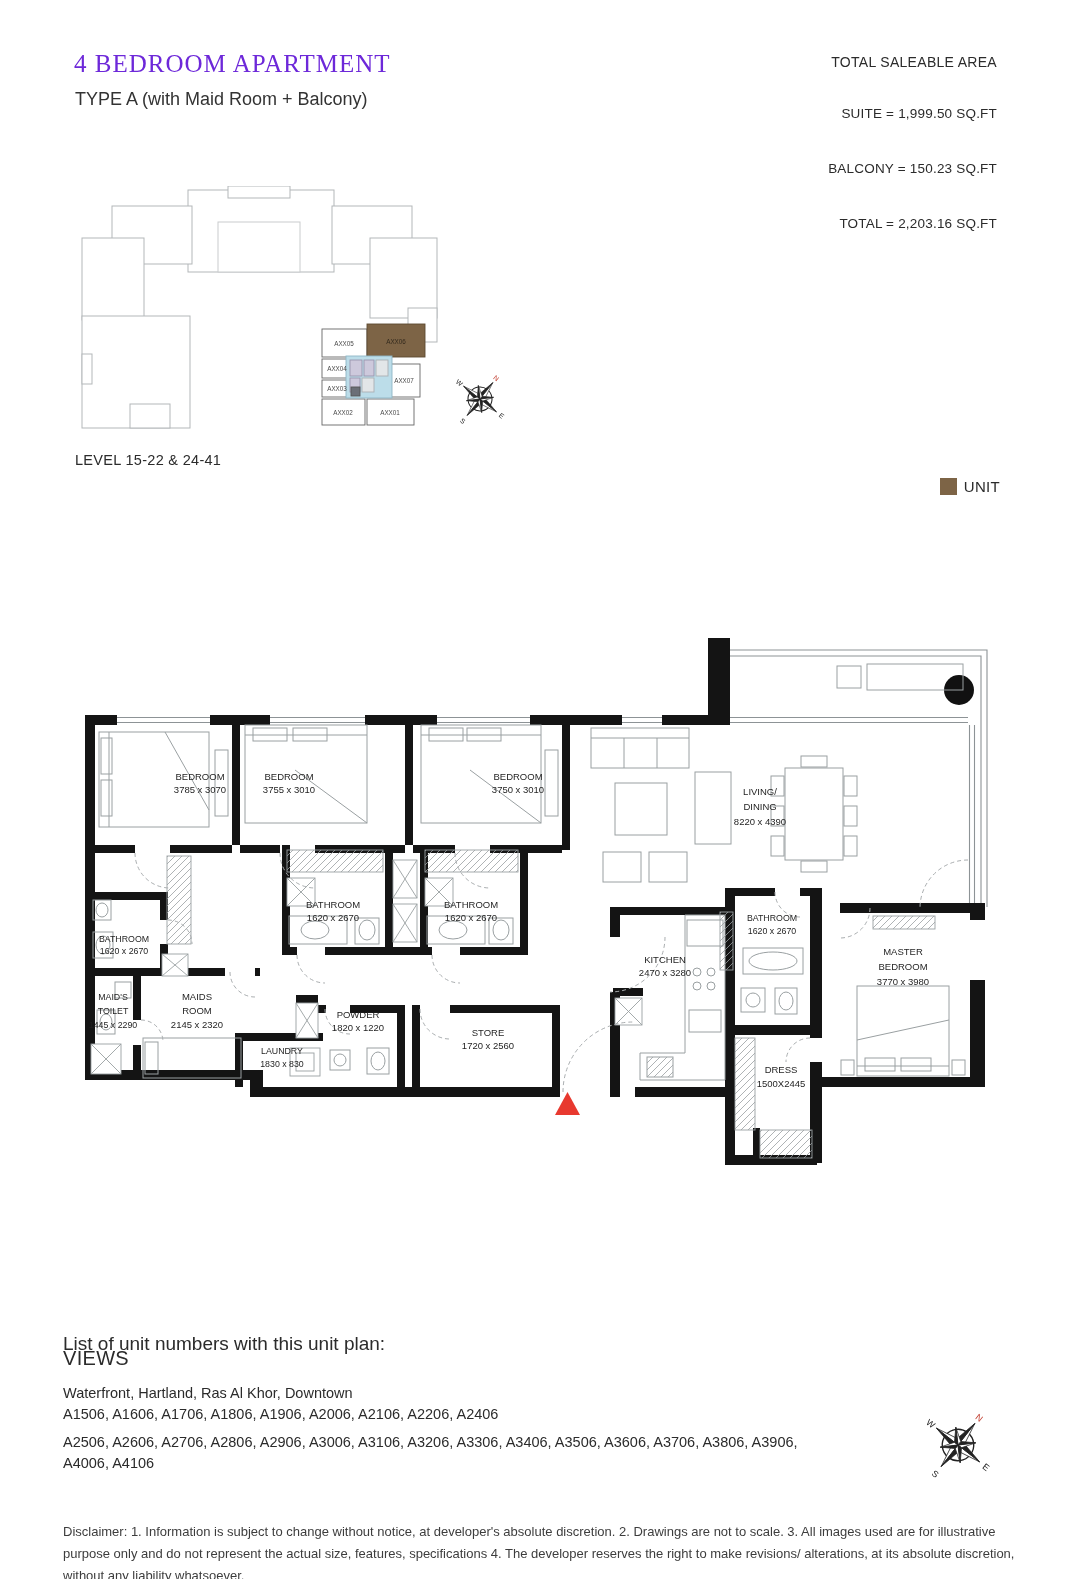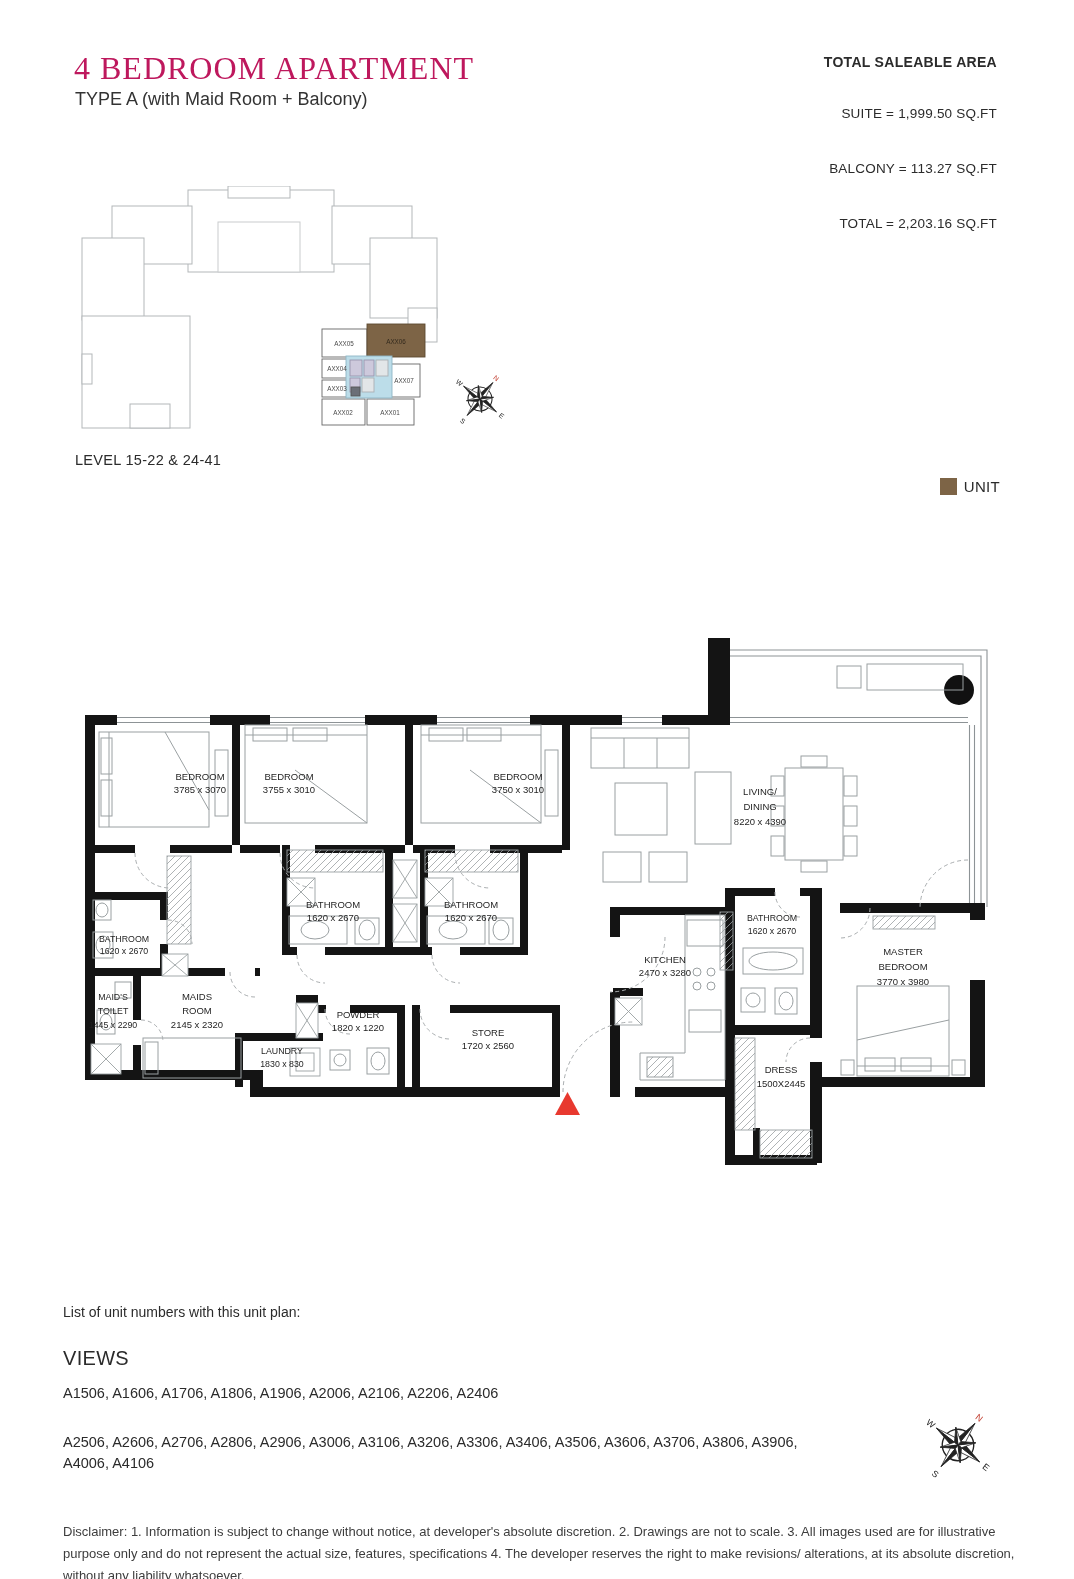--- a/index.html
+++ b/index.html
@@ -1,28 +1,28 @@
 <!DOCTYPE html>
 <html><head>
 <meta charset="utf-8">
 <style>
   html,body{margin:0;padding:0;background:#fff;}
   #canvas{position:relative;width:1074px;height:1579px;background:#fff;overflow:hidden;
           font-family:"Liberation Sans",sans-serif;color:#2b2b2b;}
   .abs{position:absolute;}
-  .title{left:74px;top:50px;font-family:"Liberation Serif",serif;font-size:32px;
-         letter-spacing:1px;color:#be185d;}
+  .title{left:74px;top:50px;font-family:"Liberation Serif",serif;font-size:25px;
+         letter-spacing:1px;color:#6d28d9;}
   .subtitle{left:75px;top:89px;font-size:18px;font-weight:500;color:#333;}
   .area{right:77px;top:54px;text-align:right;}
-  .area-head{font-size:14px;font-weight:bold;letter-spacing:.3px;margin-bottom:14px;}
+  .area-head{font-size:14px;font-weight:normal;letter-spacing:.3px;margin-bottom:14px;}
   .area-line{font-size:13.5px;line-height:23px;letter-spacing:.2px;margin-top:32px;}
   .level{left:75px;top:452px;font-size:14.5px;letter-spacing:.3px;}
   .legend{right:74px;top:478px;display:flex;align-items:center;gap:7px;font-size:15px;letter-spacing:.3px;}
   .legend-sq{width:17px;height:17px;background:#7d6446;display:inline-block;}
-  .views-intro{left:63px;top:1304px;font-size:14px;}
+  .views-intro{left:63px;top:1333px;font-size:19px;}
   .views-head{left:63px;top:1347px;font-size:20px;font-weight:400;letter-spacing:.3px;}
   .vgroup{left:63px;width:740px;font-size:14.5px;line-height:21px;}
   .vg1{top:1383px;}
   .vg2{top:1432px;}
   .disclaimer{left:63px;top:1521px;width:952px;font-size:13px;line-height:22px;color:#3d3d3d;}
   svg{display:block;}
   svg text{font-family:"Liberation Sans",sans-serif;fill:#1f1f1f;}
   .rlabel{font-size:9.5px;}
   .rlabel-sm{font-size:8.8px;}
   .kplabel{font-size:6.3px;fill:#4a4a4a;}
@@ -33,21 +33,21 @@
 <body>
 
 <div id="canvas">
 
   <div class="abs title">4 BEDROOM APARTMENT</div>
   <div class="abs subtitle">TYPE A (with Maid Room + Balcony)</div>
 
   <div class="abs area">
     <div class="area-head">TOTAL SALEABLE AREA</div>
     <div class="area-line">SUITE = 1,999.50 SQ.FT</div>
-    <div class="area-line">BALCONY = 113.27 SQ.FT</div>
+    <div class="area-line">BALCONY = 150.23 SQ.FT</div>
     <div class="area-line">TOTAL =  2,203.16 SQ.FT</div>
   </div>
 
   <svg class="abs" style="left:68px;top:186px;" width="460" height="258" viewBox="0 0 460 258">
     <g stroke="#b3b7b9" stroke-width="1" fill="#fff">
       <rect x="120" y="4" width="146" height="82"></rect>
       <rect x="160" y="0" width="62" height="12"></rect>
       <rect x="44" y="20" width="80" height="58"></rect>
       <rect x="264" y="20" width="80" height="58"></rect>
       <rect x="302" y="52" width="67" height="80"></rect>
@@ -441,20 +441,21 @@
       <g>
         <text class="rlabel" x="706" y="453">DRESS</text>
         <text class="rlabel" x="706" y="467">1500X2445</text>
       </g>
     </g>
   </svg>
 
   <div class="abs views-intro">List of unit numbers with this unit plan:</div>
   <div class="abs views-head">VIEWS</div>
   <div class="abs vgroup vg1">
+    <div>Waterfront, Hartland, Ras Al Khor, Downtown</div>
     <div>A1506, A1606, A1706, A1806, A1906, A2006, A2106, A2206, A2406</div>
   </div>
   <div class="abs vgroup vg2">
     <div>A2506, A2606, A2706, A2806, A2906, A3006, A3106, A3206, A3306, A3406, A3506, A3606, A3706, A3806, A3906, A4006, A4106</div>
   </div>
 
   <svg class="abs" style="left:893px;top:1378px;" width="130" height="130" viewBox="0 0 130 130">
     <g transform="translate(65,67) rotate(38) scale(1.05)">
       <circle r="15" fill="none" stroke="#222" stroke-width="1.3"></circle>
       <g stroke="#222" stroke-width="0.7">

